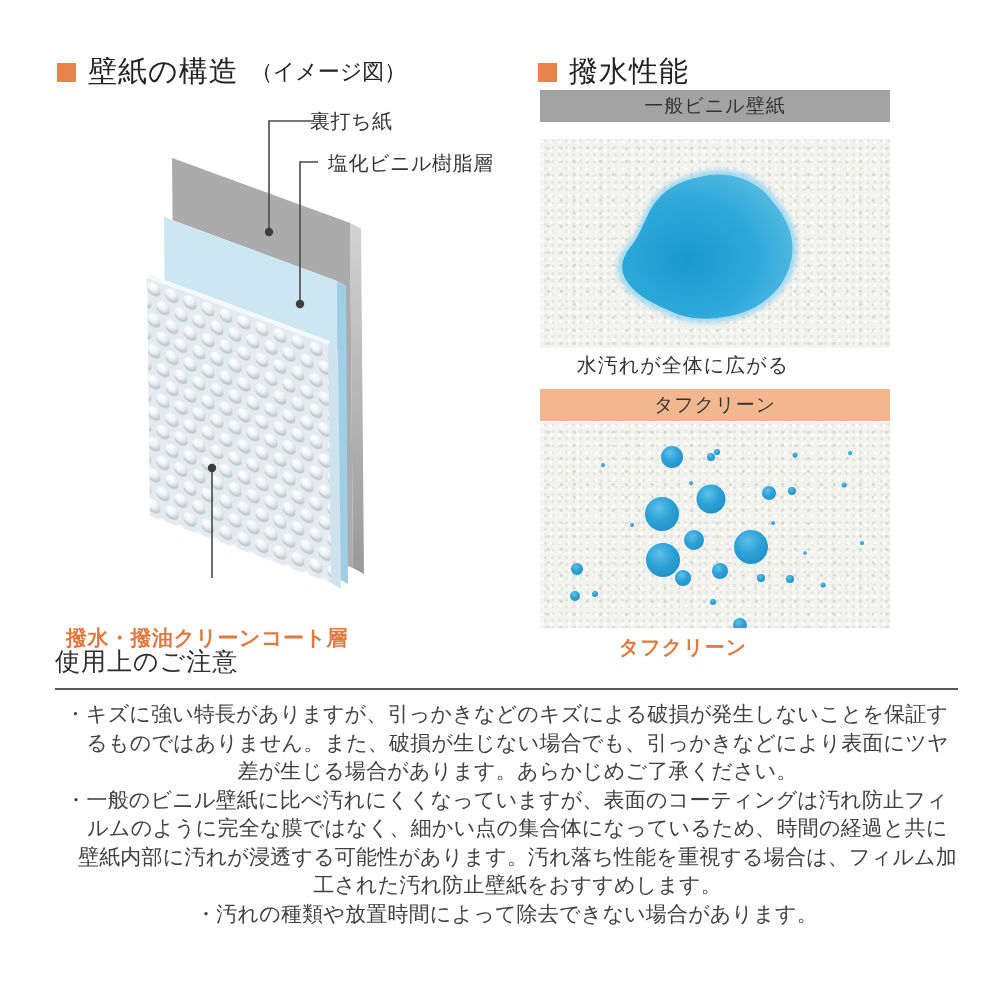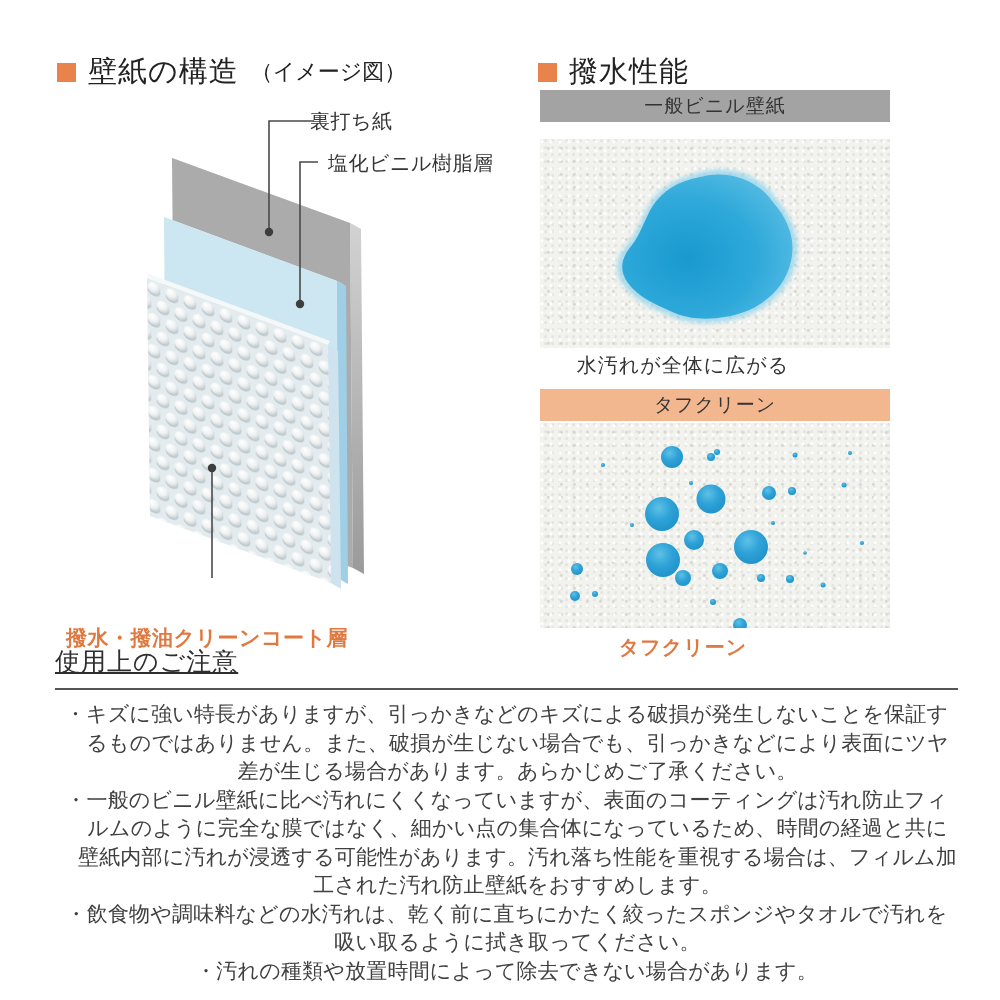--- a/index.html
+++ b/index.html
@@ -36,21 +36,21 @@
   #photo-spread{top:139px;height:209px;}
   #photo-beads{top:423px;height:205px;}
   .photo svg{position:absolute;left:0;top:0;}
   .caption{position:absolute;left:508px;width:350px;text-align:center;font-size:20px;color:#333;letter-spacing:1px;}
   #caption-spread{top:352px;}
   #caption-beads{top:634px;color:#E0793F;font-weight:600;}
 
   
   .notes{position:absolute;left:55px;top:645px;width:903px;}
   .notes h2{margin:0;font-size:25px;font-weight:500;color:#2e2e2e;letter-spacing:1px;
-            padding-bottom:10px;border-bottom:2px solid #555;text-decoration:underline;}
+            padding-bottom:10px;border-bottom:2px solid #555;}
   .notes ul{list-style:none;margin:10px 0 0 0;padding:0;text-align:center;}
   .notes li{font-size:21px;line-height:28.5px;color:#404040;letter-spacing:0.2px;
             padding-left:22px;text-indent:-22px;}
   .notes li::before{content:"・";}
 </style>
 </head>
 <body>
 
 <div class="page">
 
@@ -186,18 +186,17 @@
       </g>
     </svg>
   </div>
   <div class="caption" id="caption-beads">タフクリーン</div>
 
   <div class="notes">
     <h2>使用上のご注意</h2>
     <ul>
       <li>キズに強い特長がありますが、引っかきなどのキズによる破損が発生しないことを保証するものではありません。また、破損が生じない場合でも、引っかきなどにより表面にツヤ差が生じる場合があります。あらかじめご了承ください。</li>
       <li>一般のビニル壁紙に比べ汚れにくくなっていますが、表面のコーティングは汚れ防止フィルムのように完全な膜ではなく、細かい点の集合体になっているため、時間の経過と共に壁紙内部に汚れが浸透する可能性があります。汚れ落ち性能を重視する場合は、フィルム加工された汚れ防止壁紙をおすすめします。</li>
-      <li>飲食物や調味料などの水汚れは、乾く前に直ちにかたく絞ったスポンジやタオルで汚れを吸い取るように拭き取ってください。</li>
       <li>汚れの種類や放置時間によって除去できない場合があります。</li>
     </ul>
   </div>
 
 </div>
 
 </body></html>

